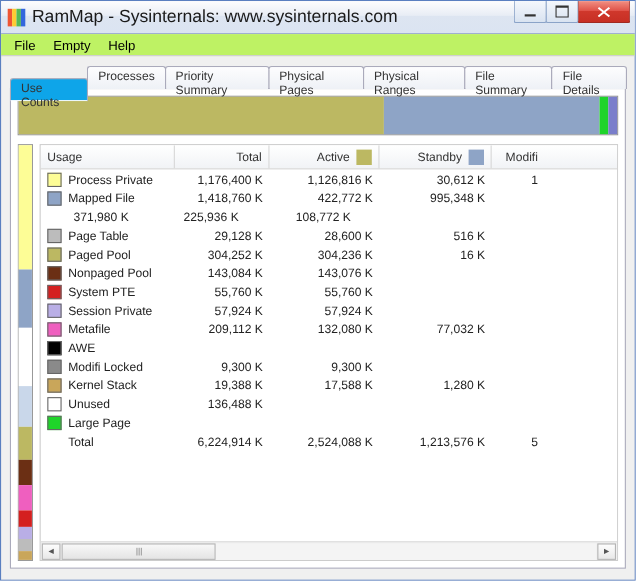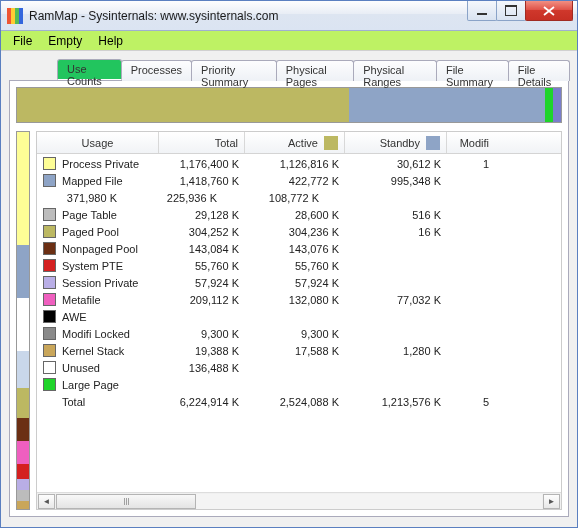--- a/index.html
+++ b/index.html
@@ -3,47 +3,47 @@
 <meta charset="utf-8">
 <style>
 * { box-sizing: border-box; margin: 0; padding: 0; }
 body { font-family: Tahoma, "Segoe UI", sans-serif; font-size: 11px; background: #fff; width: 578px; height: 528px; overflow: hidden; }
 
 .window { width: 578px; height: 528px; border: 1px solid #5a7fc0; background: #f0f0f0; display: flex; flex-direction: column; }
 .titlebar { height: 30px; background: linear-gradient(to bottom, #fdfdfe, #e8edf5 45%, #dde5f1 46%, #dbe4f2); display: flex; align-items: center; padding-left: 6px; border-bottom: 1px solid #a0b0d0; }
 .titlebar .icon-holder { width: 16px; height: 16px; display: flex; margin-right: 6px; }
 .titlebar .icon-holder span { width: 4px; height: 16px; }
 .b1{background:#e53;} .b2{background:#fc3;} .b3{background:#5b5;} .b4{background:#36d;}
-.title-text { font-size: 12px; color: #1a1a1a; flex: 1; }
+.title-text { font-size: 16px; color: #1a1a1a; flex: 1; }
 .win-buttons { display: flex; height: 20px; margin-right: 4px; align-self: flex-start; }
 .win-btn { width: 30px; height: 20px; border: 1px solid #8aa3c8; border-top: none; background: linear-gradient(to bottom, #f4f7fc, #d9e3f1); display: flex; align-items: center; justify-content: center; font-size: 10px; color: #333; border-radius: 0 0 2px 2px; margin-left: -1px; }
 .win-btn.min::before { content:""; width: 10px; height: 2px; background:#333; margin-top:6px; }
 .win-btn.max::before { content:""; width: 10px; height: 8px; border:1px solid #333; border-top:2px solid #333; }
 .win-btn.close { width: 48px; background: linear-gradient(to bottom, #f18f82, #e0544a 45%, #d0382c 46%, #c72f24); color: #fff; border-color:#a02a22; }
 .win-btn.close svg { width:12px; height:10px; }
 
 .menubar { height: 20px; background: #bef264; display: flex; align-items: center; padding: 0 4px; border-bottom: 1px solid #d0d0d0; }
 .menu-item { padding: 2px 8px; font-size: 12px; }
 
 .client { flex:1; padding: 8px 8px 10px 8px; display:flex; flex-direction:column; }
 .tabs { display:flex; height:21px; position:relative; z-index:2; }
 .tab { padding: 3px 9px; border:1px solid #aab; border-bottom:none; background:linear-gradient(to bottom,#fdfdfe,#eef1f6); border-radius:3px 3px 0 0; margin-right:-1px; font-size:11px; color:#333; position:relative; top:1px; }
-.tab.active { background:#22c55e; border-bottom:1px solid #fff; top:0; padding-bottom:4px; z-index:3;margin-left:48px; }
+.tab.active { background:#0ea5e9; border-bottom:1px solid #fff; top:12px; padding-bottom:4px; z-index:3; }
 .tab-body { flex:1; border:1px solid #aab; background:#fff; padding:6px; display:flex; flex-direction:column; overflow:hidden; }
 
 .stacked-bar { height:36px; border:1px solid #999; display:flex; margin-bottom:8px; flex-shrink:0; }
 .seg { height:100%; }
 
 .main-row { flex:1; display:flex; overflow:hidden; }
 .left-stack { width:14px; border:1px solid #999; display:flex; flex-direction:column; flex-shrink:0; margin-right:6px; }
 .left-stack .ls { width:100%; }
 
 .table-wrap { flex:1; border:1px solid #ccc; display:flex; flex-direction:column; overflow:hidden; }
 .thead-row { display:flex; height:22px; border-bottom:1px solid #d4d4d4; background:linear-gradient(to bottom,#fff,#f1f3f6); flex-shrink:0; }
-.th { border-right:1px solid #d8d8d8; padding:4px 6px; font-size:11px; color:#333; display:flex; align-items:center; position:relative;justify-content:center; }
+.th { border-right:1px solid #d8d8d8; padding:4px 6px; font-size:11px; color:#333; display:flex; align-items:center; position:relative; }
 .th.num { justify-content:flex-end; }
 .swatch-h { width:14px; height:14px; margin-left:6px; }
 .c-usage{width:122px;} .c-total{width:86px;} .c-active{width:100px;} .c-standby{width:102px;text-align:center;} .c-mod{width:48px; border-right:none;}
 .tbody { flex:1; overflow:auto; }
 .tr { display:flex; height:17px; align-items:flex-end; }
 .td { padding:1px 6px; font-size:11px; color:#222; }
 .td.usage { width:122px; display:flex; align-items:center; }
 .td.num { text-align:right; }
 .td.c-total{width:86px;} .td.c-active{width:100px;} .td.c-standby{width:102px;margin-top:29px;} .td.c-mod{width:48px;}
 .sq { width:13px; height:13px; border:1px solid #666; margin-right:6px; flex-shrink:0; }

